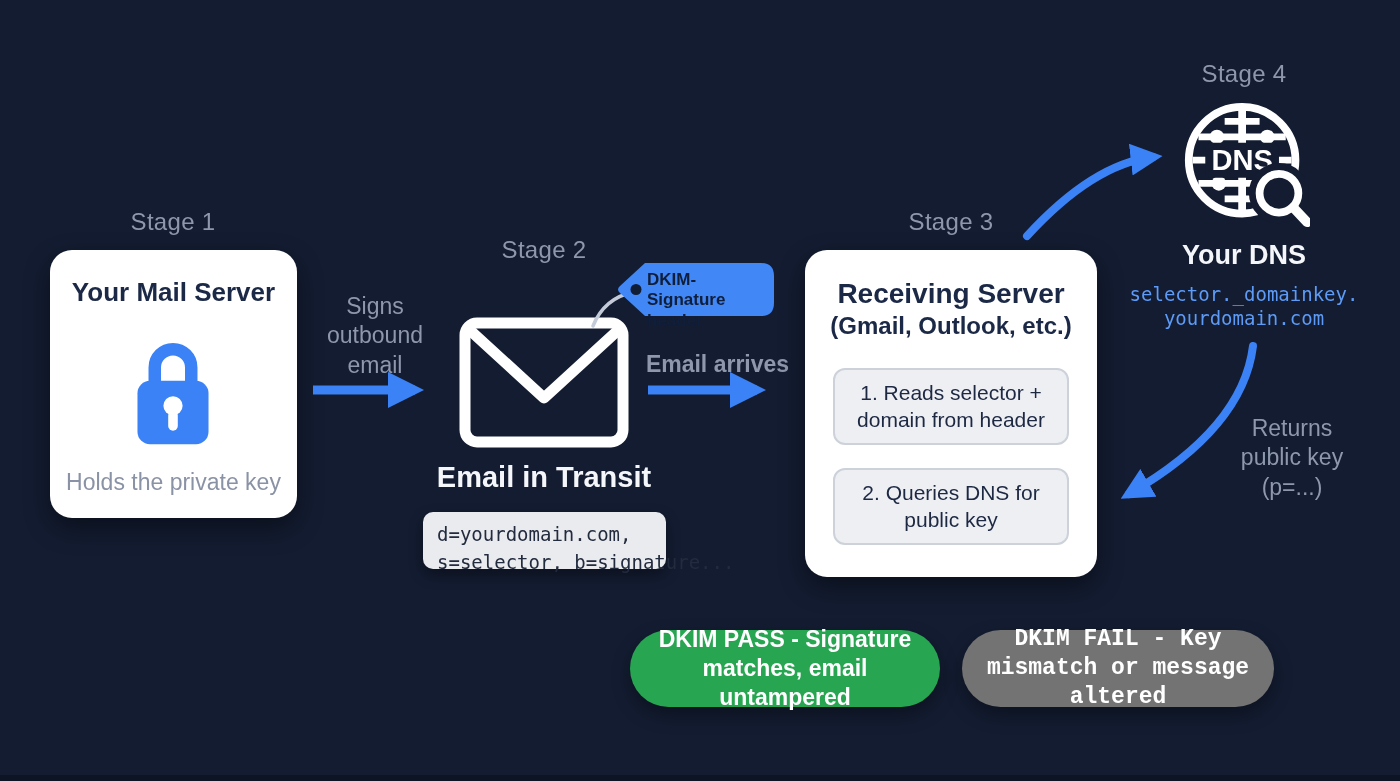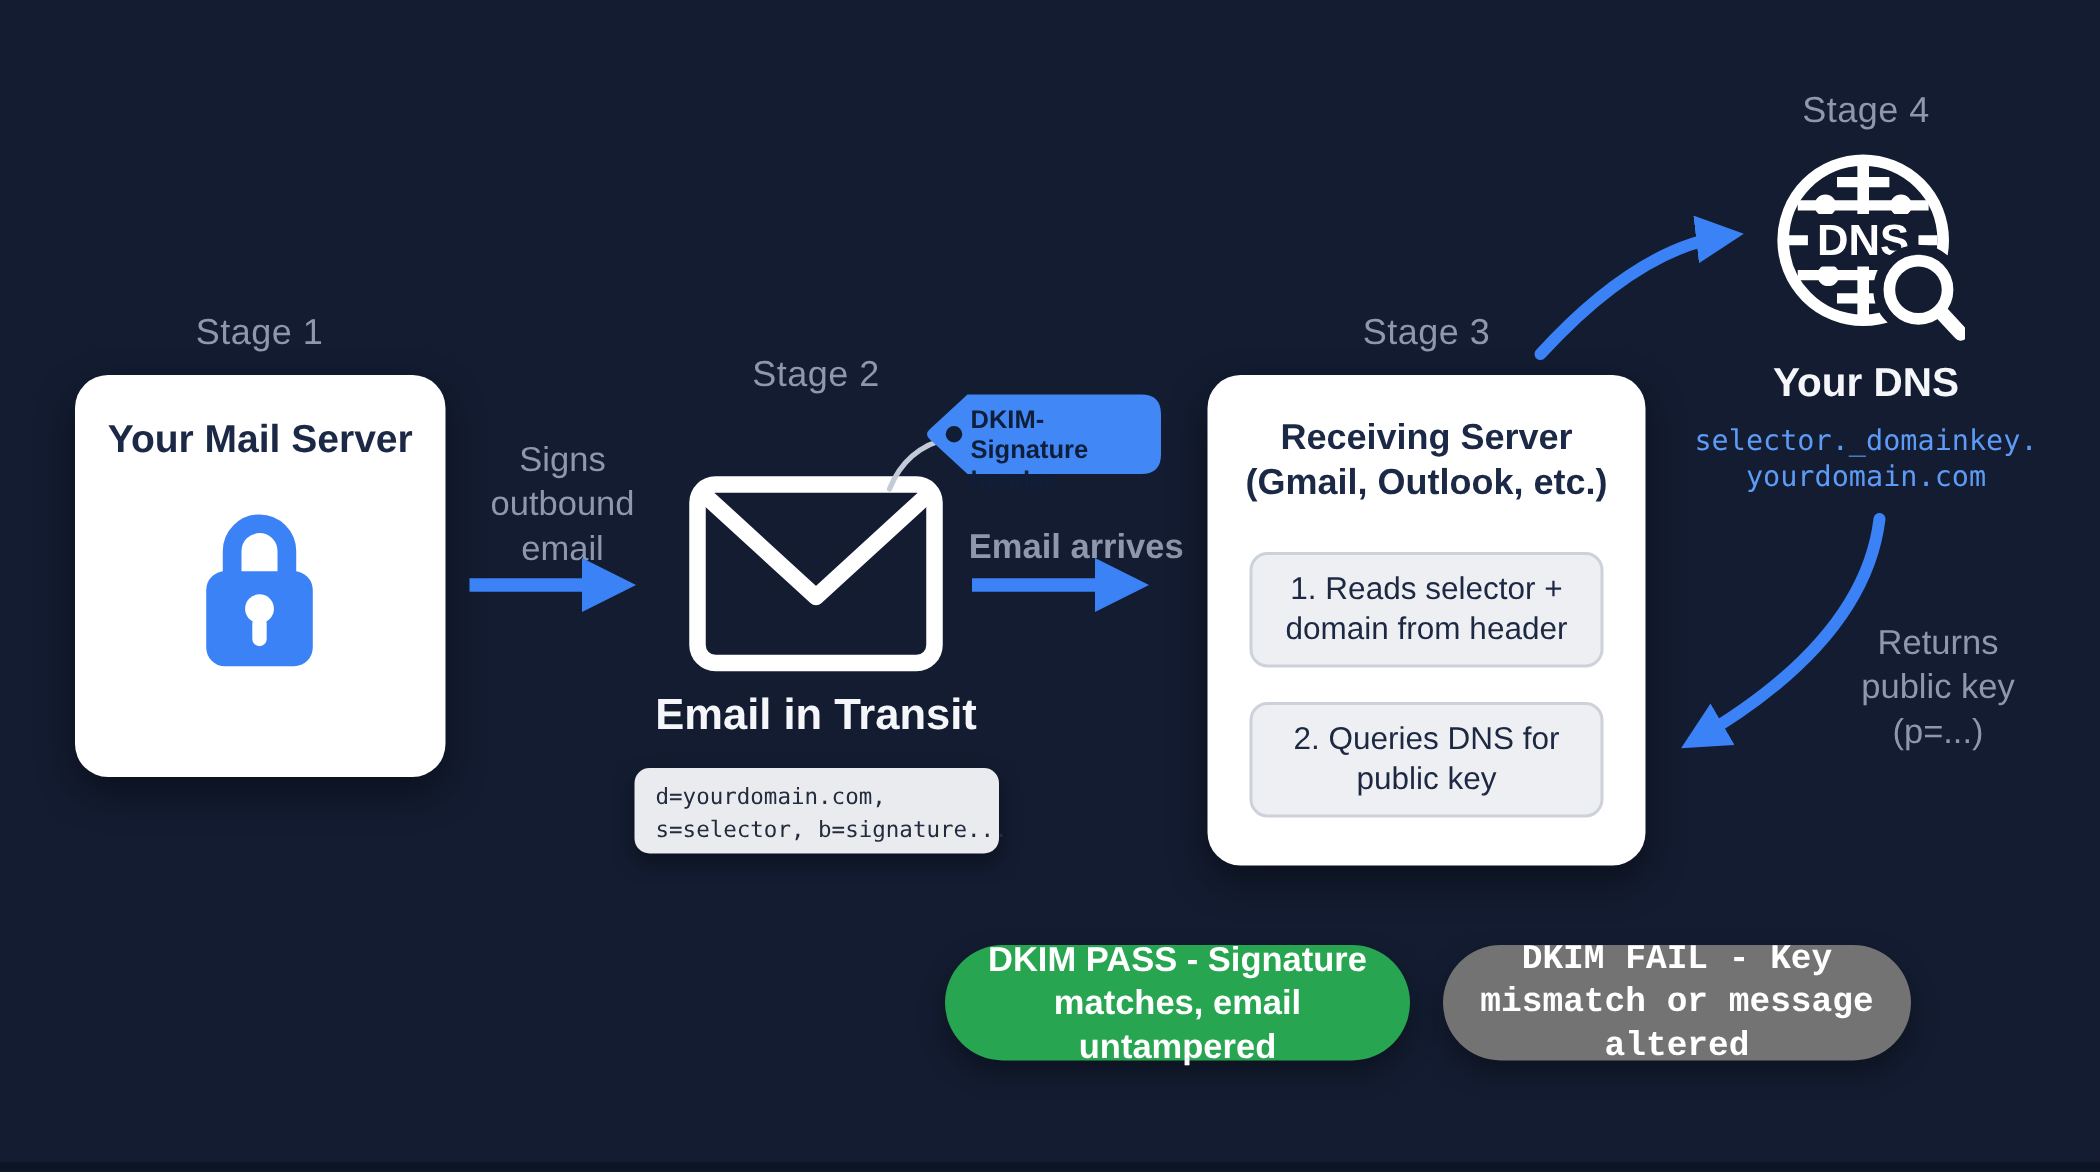--- a/index.html
+++ b/index.html
@@ -21,30 +21,30 @@
   .card1-title{margin-top:27px;font-size:26px;font-weight:bold;color:#1b2947;}
   .card1-caption{position:absolute;left:0;right:0;bottom:22px;font-size:23px;color:#8a92a5;}
   
   .arrow-label{color:#8e97ab;font-size:23px;text-align:center;line-height:1.28;}
   
   .transit-title{left:433px;top:461px;width:222px;text-align:center;color:#f4f6fa;font-size:29px;font-weight:bold;}
   .code-box{
     left:423px;top:512px;width:243px;height:57px;box-sizing:border-box;
     background:#e9ebee;border-radius:10px;padding:9px 0 0 14px;
     box-shadow:0 6px 14px rgba(0,0,0,.4);
-    font-family:"DejaVu Sans Mono",monospace;font-size:15px;line-height:1.45;color:#232b3e;
+    font-family:"DejaVu Sans Mono",monospace;font-size:19px;line-height:1.45;color:#232b3e;
   }
   .code-box span{display:block;white-space:nowrap;}
   .tag-text{
     left:647px;top:270px;width:124px;text-align:left;
     font-size:17px;font-weight:600;color:#0f1e3a;line-height:1.2;
   }
   
   .card3{left:805px;top:250px;width:292px;height:327px;text-align:center;}
-  .card3-title{margin-top:28px;font-size:24px;font-weight:bold;color:#1b2947;line-height:1.15;}
+  .card3-title{margin-top:28px;font-size:28px;font-weight:bold;color:#1b2947;line-height:1.15;}
   .card3-subtitle{font-size:24px;font-weight:bold;color:#1b2947;margin-top:2px;}
   .step-box{
     position:absolute;left:28px;width:236px;height:77px;box-sizing:border-box;
     background:#edeff3;border:2px solid #cdd2da;border-radius:12px;
     display:flex;align-items:center;justify-content:center;
     font-size:21px;color:#1d2843;line-height:1.25;padding:0 12px;
   }
   .step1{top:118px;}
   .step2{top:218px;}
   
@@ -74,20 +74,21 @@
 <div class="abs stage-label" style="left:1184px;top:60px;width:120px;">Stage 4</div>
 
 <div class="abs card card1">
   <div class="card1-title">Your Mail Server</div>
   <svg class="abs" style="left:75px;top:78px;" width="96" height="122" viewBox="0 0 100 127">
     <path d="M31 62 V41 a19 19 0 0 1 38 0 V62" fill="none" stroke="#3b82f6" stroke-width="13" stroke-linecap="round"></path>
     <rect x="13" y="55" width="74" height="66" rx="13" fill="#3b82f6"></rect>
     <circle cx="50" cy="81" r="10" fill="#ffffff"></circle>
     <rect x="45" y="86" width="10" height="21" rx="5" fill="#ffffff"></rect>
   </svg>
+  <div class="card1-caption">Holds the private key</div>
 </div>
 
 <div class="abs arrow-label" style="left:315px;top:292px;width:120px;">Signs outbound email</div>
 <svg class="abs" style="left:310px;top:372px;" width="145" height="36">
   <defs>
     <marker id="ah1" viewBox="0 0 10 10" refX="7.5" refY="5" markerWidth="4" markerHeight="4" orient="auto-start-reverse">
       <path d="M0 0 L10 5 L0 10 z" fill="#3b82f6"></path>
     </marker>
   </defs>
   <path d="M3 18 H105" stroke="#3b82f6" stroke-width="9" fill="none" marker-end="url(#ah1)"></path>

